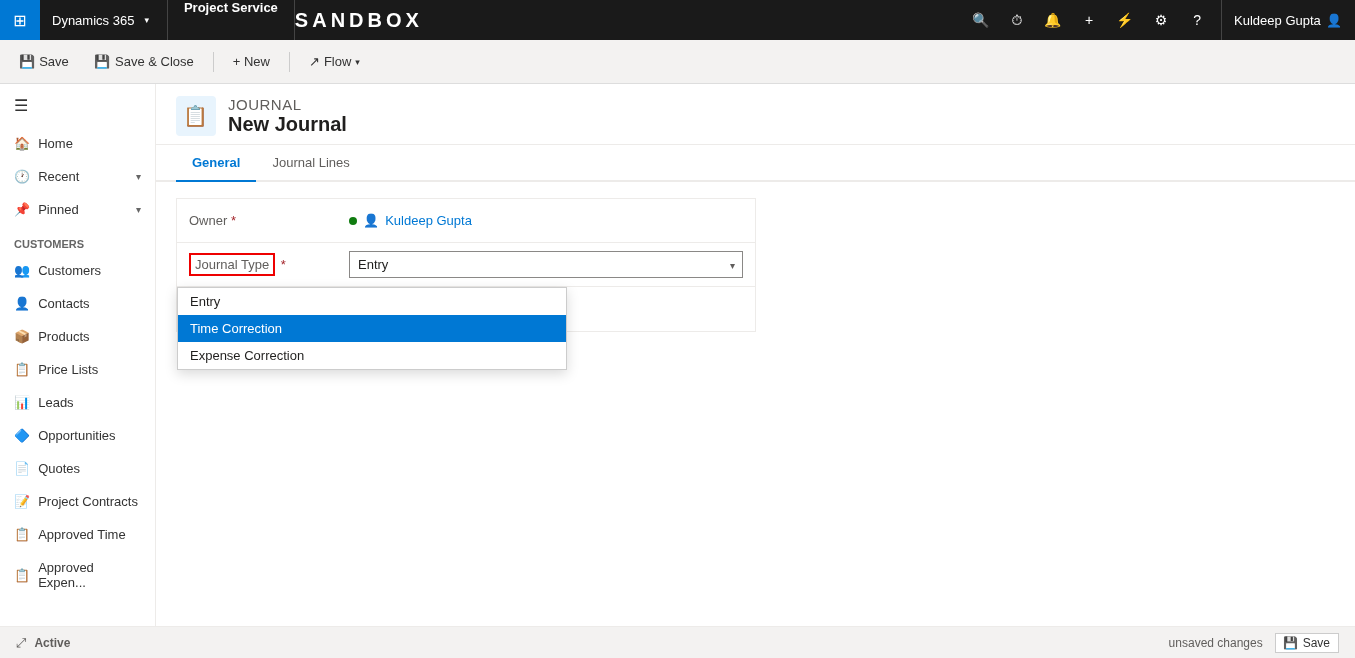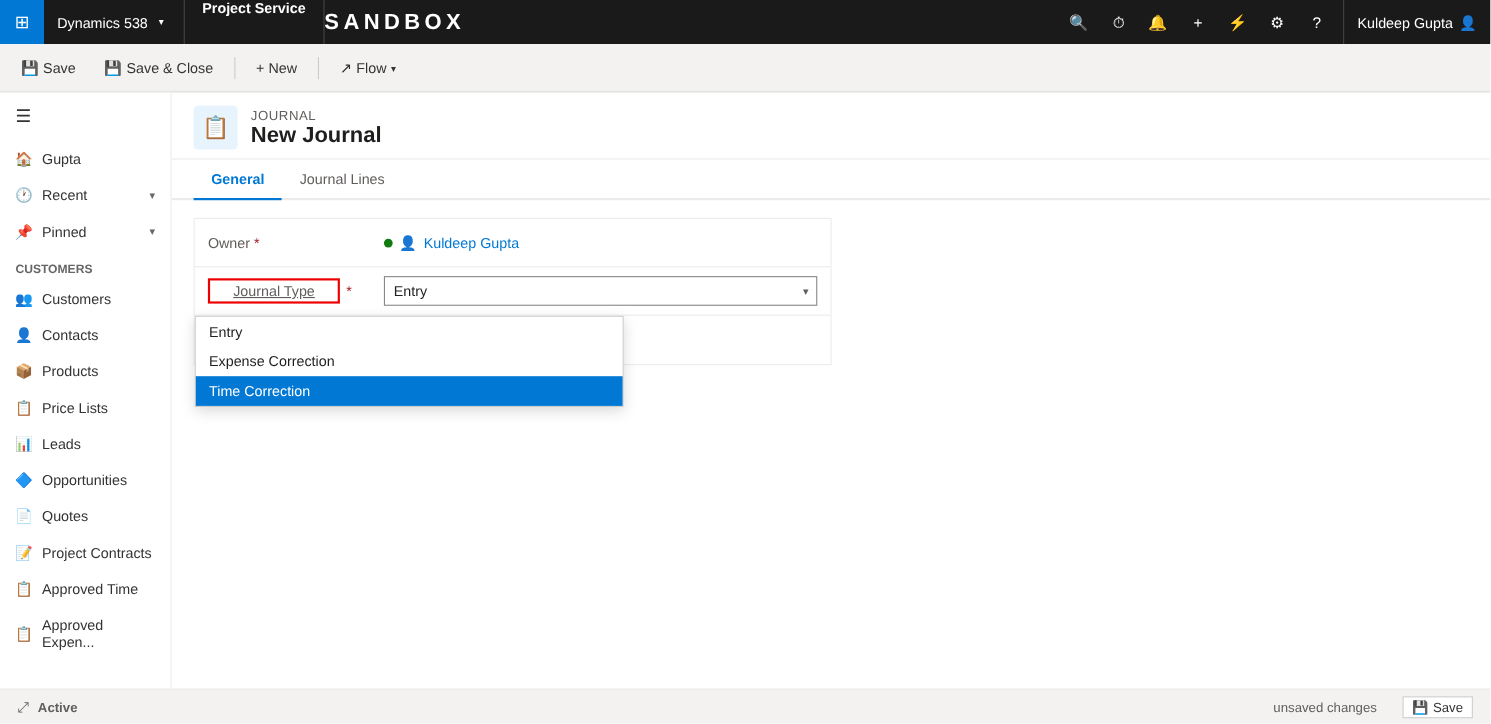--- a/index.html
+++ b/index.html
@@ -136,21 +136,21 @@
     .page-icon {
       width: 40px; height: 40px;
       background: #e8f4fd;
       border-radius: 4px;
       display: flex; align-items: center; justify-content: center;
       margin-right: 12px;
       font-size: 20px;
       color: #0078d4;
     }
     .page-header-text {}
-    .page-label { font-size: 12px; color: #605e5c; text-transform: uppercase; letter-spacing: 0.5px; }
+    .page-label { font-size: 15px; color: #605e5c; text-transform: uppercase; letter-spacing: 0.5px; }
     .page-title { font-size: 20px; font-weight: 600; color: #201f1e; }
 
     
     .tabs {
       display: flex;
       padding: 0 20px;
       border-bottom: 2px solid #edebe9;
       gap: 0;
     }
     .tab {
@@ -265,21 +265,21 @@
       height: 32px;
       background: #f3f2f1;
       border-top: 1px solid #edebe9;
       display: flex;
       align-items: center;
       padding: 0 16px;
       justify-content: space-between;
       flex-shrink: 0;
     }
     .status-left { display: flex; align-items: center; gap: 8px; }
-    .status-right { display: flex; align-items: center; gap: 23px; font-size: 12px; color: #605e5c; }
+    .status-right { display: flex; align-items: center; gap: 12px; font-size: 12px; color: #605e5c; }
     .status-badge {
       font-size: 12px;
       color: #605e5c;
       font-weight: bold;
     }
     .status-save-btn {
       display: flex; align-items: center; gap: 4px;
       font-size: 12px; color: #333; cursor: pointer;
       padding: 2px 8px;
       border: 1px solid #ccc;
@@ -287,21 +287,21 @@
     }
   </style>
 </head>
 <body>
 
 <div class="top-nav">
   <div class="top-nav-waffle">
     <span class="waffle-icon">⊞</span>
   </div>
   <div class="top-nav-dynamics">
-    <span>Dynamics 538</span>
+    <span>Dynamics 365</span>
     <span style="font-size:9px;margin-left:4px;">▾</span>
   </div>
   <div class="top-nav-app">
     <span>Project Service</span>
   </div>
   <div class="top-nav-title">SANDBOX</div>
   <div class="top-nav-icons">
     <div class="nav-icon-btn" title="Search">🔍</div>
     <div class="nav-icon-btn" title="Recent">⏱</div>
     <div class="nav-icon-btn" title="Notifications">🔔</div>
@@ -336,21 +336,21 @@
     <span style="font-size:9px;">▾</span>
   </button>
 </div>
 
 <div class="main-area">
 
   <div class="sidebar">
     <div class="sidebar-hamburger">☰</div>
     <div class="sidebar-nav-item">
       <span>🏠</span>
-      <span>Gupta</span>
+      <span>Home</span>
     </div>
     <div class="sidebar-nav-item">
       <span>🕐</span>
       <span>Recent</span>
       <span class="sidebar-expand-arrow">▾</span>
     </div>
     <div class="sidebar-nav-item">
       <span>📌</span>
       <span>Pinned</span>
       <span class="sidebar-expand-arrow">▾</span>
@@ -433,42 +433,42 @@
               <span class="owner-dot"></span>
               <span>👤</span>
               <span>Kuldeep Gupta</span>
             </div>
           </div>
         </div>
 
 
         <div class="form-row" style="position:relative;">
           <div class="form-label">
-            <span style="border: 2px solid #e00; padding: 2px 21px; display: inline-block; text-decoration: underline;">Journal Type</span>
+            <span style="border: 2px solid #e00; padding: 2px 4px; display: inline-block;">Journal Type</span>
             <span style="color:#a4262c;margin-left:2px;">*</span>
           </div>
           <div class="form-value">
             <div class="journal-type-select-wrapper">
               <select class="journal-type-select">
                 <option>Entry</option>
                 <option>Time Correction</option>
                 <option>Expense Correction</option>
               </select>
               <span class="select-arrow">▾</span>
             </div>
 
             <div class="dropdown-overlay" style="top: 44px; left: 0; width: 390px;">
               <div class="dropdown-option">
                 <span>Entry</span>
               </div>
+              <div class="dropdown-option selected">
+                <span>Time Correction</span>
+              </div>
               <div class="dropdown-option">
                 <span>Expense Correction</span>
-              </div>
-              <div class="dropdown-option selected">
-                <span>Time Correction</span>
               </div>
             </div>
           </div>
         </div>
 
         <div class="form-row is-submitted-row">
           <div class="form-label">
             <span class="lock-icon">🔒</span>
             <span>Is Submitted</span>
           </div>

